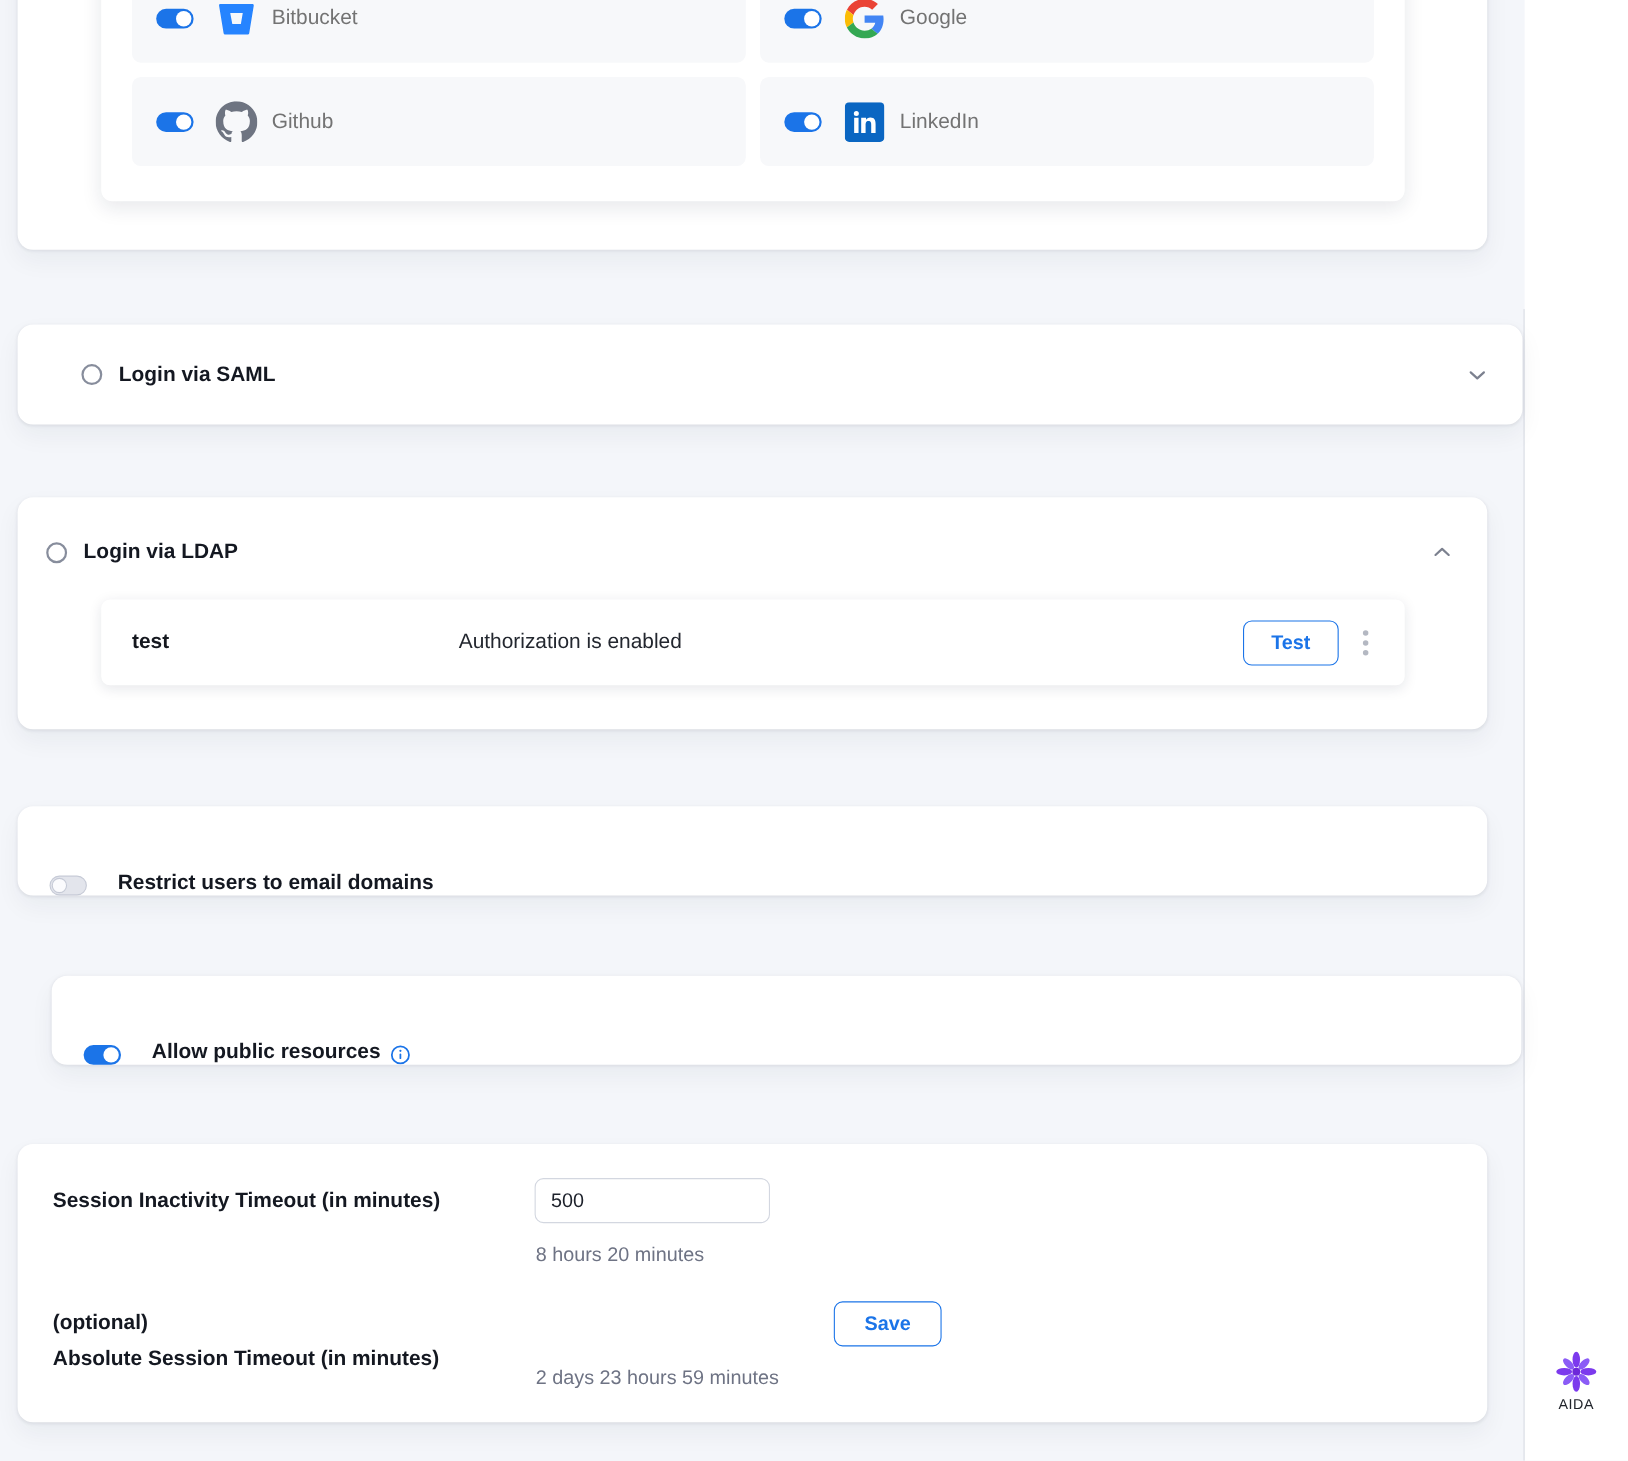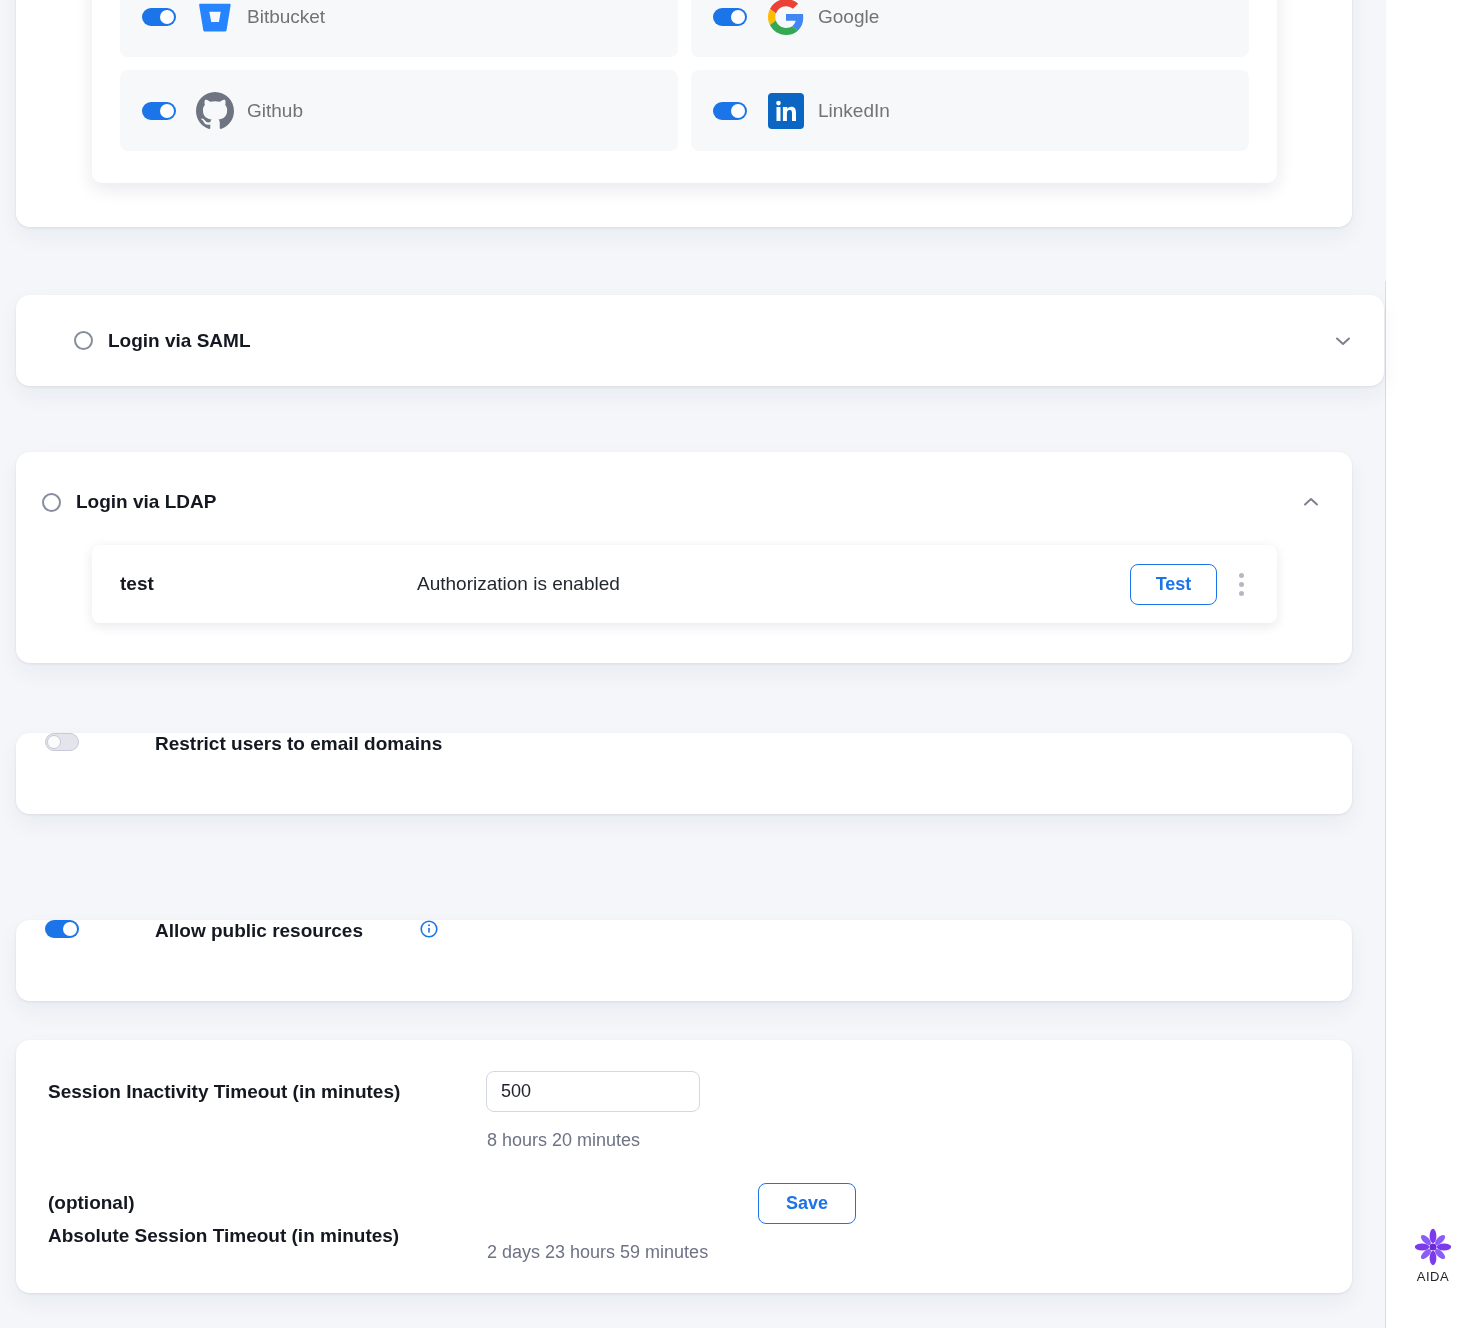--- a/index.html
+++ b/index.html
@@ -62,22 +62,22 @@
   .ldap-status{font-size:19px;color:#23272f;flex:1;}
   .btn{
     background:#ffffff;border:1px solid #1b74e8;color:#1b74e8;font-weight:700;font-size:18px;
     border-radius:8px;height:41px;cursor:pointer;font-family:"Liberation Sans", sans-serif;
   }
   .test-btn{width:87px;}
   .kebab{width:24px;height:40px;display:flex;flex-direction:column;align-items:center;justify-content:center;gap:4px;margin-left:12px;cursor:pointer;}
   .kebab i{width:5px;height:5px;border-radius:50%;background:#b4b8c2;display:block;}
 
   .restrict-card{top:733px;height:81px;}
-  .allow-card{top:920px;height:81px;}
-  .toggle-row{display:flex;align-items:flex-start;height:100%;padding:0 30px 0 29px;gap:48px;}
+  .allow-card{top:887px;height:81px;margin-left:31px;}
+  .toggle-row{display:flex;align-items:flex-end;height:100%;padding:0 30px 0 29px;}
   .toggle-row .row-label{font-size:19px;font-weight:700;color:#141821;margin-left:28px;}
   .info-icon{margin-left:9px;display:inline-flex;vertical-align:2px;cursor:pointer;}
 
   
   .session-card{top:1040px;height:253px;}
   .s-label{position:absolute;left:32px;font-size:19px;font-weight:700;color:#141821;line-height:33px;}
   .s-input{
     position:absolute;width:214px;height:41px;box-sizing:border-box;border:1px solid #d3d7e0;border-radius:8px;
     padding:0 14px;font-size:18px;color:#1d212b;font-family:Liberation Sans, sans-serif;background:#ffffff;
   }

